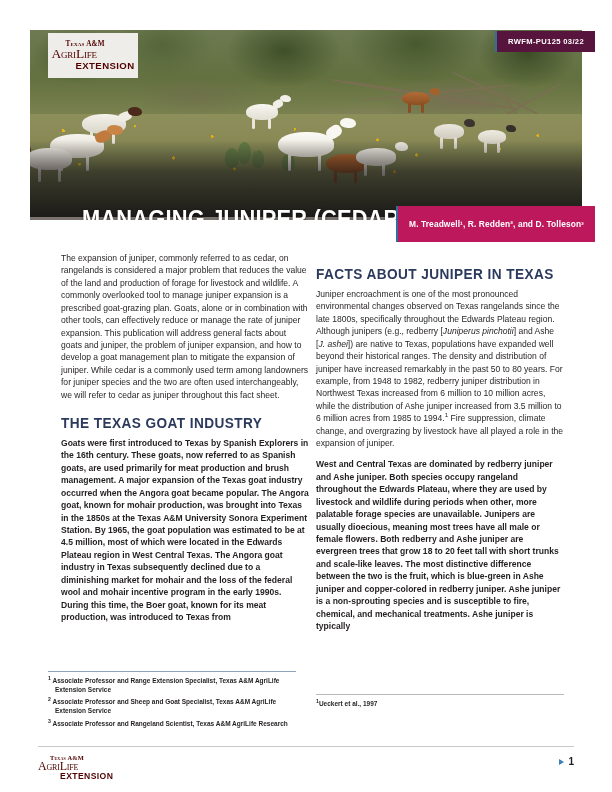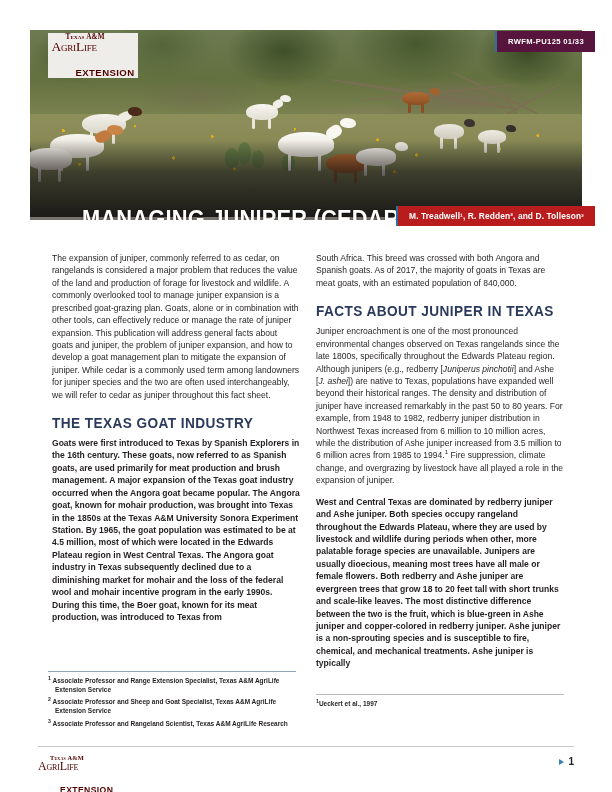--- a/index.html
+++ b/index.html
@@ -82,53 +82,53 @@
   .logo-box{
     position:absolute;left:48px;top:33px;width:90px;height:45px;
     background:#efedea;display:flex;align-items:center;justify-content:center;
   }
   .logo-wrap{font-family:"Liberation Serif", serif;line-height:1;text-align:left;}
   .logo-l1{font-size:7.2px;letter-spacing:.2px;color:#500000;font-variant:small-caps;
            font-weight:bold;margin-left:14px;}
   .logo-l2{font-size:13.5px;color:#500000;font-weight:normal;letter-spacing:-.2px;
            font-variant:small-caps;margin-top:-1px;}
   .logo-l3{font-family:"Liberation Sans", sans-serif;font-size:9.6px;color:#500000;
-           font-weight:bold;letter-spacing:.4px;margin-left:16px;margin-top:14px;padding-left:8px;}
+           font-weight:bold;letter-spacing:.4px;margin-left:16px;margin-top:0px;padding-left:8px;}
 
   
   .pub-badge{
     position:absolute;right:17px;top:31px;height:21px;
     background:#57143c;color:#ffffff;
     display:flex;align-items:center;padding:0 11px;
     font-size:7.6px;font-weight:bold;letter-spacing:.35px;
     border-left:2.5px solid #2f6f9e;
   }
   .author-badge{
     position:absolute;right:17px;top:206px;height:20px;
-    background:#b91c1c;color:#ffffff;
-    display:flex;align-items:center;padding:0 11px;
+    background:#be185d;color:#ffffff;
+    display:flex;align-items:center;padding:8px 11px;
     font-size:8.4px;font-weight:bold;letter-spacing:.1px;
     border-left:2.5px solid #2f6f9e;
   }
 
   
   .hero-title{
     position:absolute;left:52px;top:176px;
     color:#ffffff;
     font-family:"Liberation Sans Narrow","Liberation Sans",sans-serif;
     font-size:23.5px;font-weight:bold;letter-spacing:.2px;
     transform:scaleX(.93);transform-origin:left center;
     text-shadow:0 1px 3px rgba(0,0,0,.6);
     white-space:nowrap;
   }
 
   
   .cols{position:absolute;left:48px;top:252px;width:516px;}
   .col{position:absolute;top:0;width:248px;}
-  .col-left{left:4px;}
+  .col-left{left:13px;}
   .col-right{left:268px;}
 
   p.body{
     margin:0 0 9px 0;
     font-size:8.55px;line-height:1.455;
     color:#231f20;text-align:left;
   }
   p.body:last-child{margin-bottom:0;font-weight:bold;}
   p.body sup{font-size:6.2px;vertical-align:super;line-height:0;}
   .sci{font-style:italic;}
@@ -278,33 +278,32 @@
 </div>
 
 <div class="logo-box">
   <div class="logo-wrap">
     <div class="logo-l1">Texas A&amp;M</div>
     <div class="logo-l2">AgriLife</div>
     <div class="logo-l3">EXTENSION</div>
   </div>
 </div>
 
-<div class="pub-badge">RWFM-PU125  01/33</div>
+<div class="pub-badge">RWFM-PU125  03/22</div>
 <div class="author-badge">M. Treadwell¹, R. Redden², and D. Tolleson³</div>
 
 <div class="cols">
 
   <div class="col col-left">
     <p class="body">The expansion of juniper, commonly referred to as cedar, on rangelands is considered a major problem that reduces the value of the land and production of forage for livestock and wildlife. A commonly overlooked tool to manage juniper expansion is a prescribed goat-grazing plan. Goats, alone or in combination with other tools, can effectively reduce or manage the rate of juniper expansion. This publication will address general facts about goats and juniper, the problem of juniper expansion, and how to develop a goat management plan to mitigate the expansion of juniper. While cedar is a commonly used term among landowners for juniper species and the two are often used interchangeably, we will refer to cedar as juniper throughout this fact sheet.</p>
     <h2 class="sec">THE TEXAS GOAT INDUSTRY</h2>
     <p class="body">Goats were first introduced to Texas by Spanish Explorers in the 16th century. These goats, now referred to as Spanish goats, are used primarily for meat production and brush management. A major expansion of the Texas goat industry occurred when the Angora goat became popular. The Angora goat, known for mohair production, was brought into Texas in the 1850s at the Texas A&amp;M University Sonora Experiment Station. By 1965, the goat population was estimated to be at 4.5 million, most of which were located in the Edwards Plateau region in West Central Texas. The Angora goat industry in Texas subsequently declined due to a diminishing market for mohair and the loss of the federal wool and mohair incentive program in the early 1990s. During this time, the Boer goat, known for its meat production, was introduced to Texas from</p>
   </div>
 
   <div class="col col-right">
-    <p class="body">South Africa. This breed was crossed with both Angora and Spanish goats. As of 2017, the majority of goats in Texas are meat goats, with an estimated population of 840,000.</p>
     <h2 class="sec">FACTS ABOUT JUNIPER IN TEXAS</h2>
     <p class="body">
       <span>Juniper encroachment is one of the most pronounced environmental changes observed on Texas rangelands since the late 1800s, specifically throughout the Edwards Plateau region. Although junipers (e.g., redberry [</span><span class="sci">Juniperus pinchotii</span><span>] and Ashe [</span><span class="sci">J. ashei</span><span>]) are native to Texas, populations have expanded well beyond their historical ranges. The density and distribution of juniper have increased remarkably in the past 50 to 80 years. For example, from 1948 to 1982, redberry juniper distribution in Northwest Texas increased from 6 million to 10 million acres, while the distribution of Ashe juniper increased from 3.5 million to 6 million acres from 1985 to 1994.</span><sup>1</sup><span> Fire suppression, climate change, and overgrazing by livestock have all played a role in the expansion of juniper.</span>
     </p>
     <p class="body">West and Central Texas are dominated by redberry juniper and Ashe juniper. Both species occupy rangeland throughout the Edwards Plateau, where they are used by livestock and wildlife during periods when other, more palatable forage species are unavailable. Junipers are usually dioecious, meaning most trees have all male or female flowers. Both redberry and Ashe juniper are evergreen trees that grow 18 to 20 feet tall with short trunks and scale-like leaves. The most distinctive difference between the two is the fruit, which is blue-green in Ashe juniper and copper-colored in redberry juniper. Ashe juniper is a non-sprouting species and is susceptible to fire, chemical, and mechanical treatments. Ashe juniper is typically</p>
   </div>
 
 </div>
 
 <div class="fn-block fn-left">

